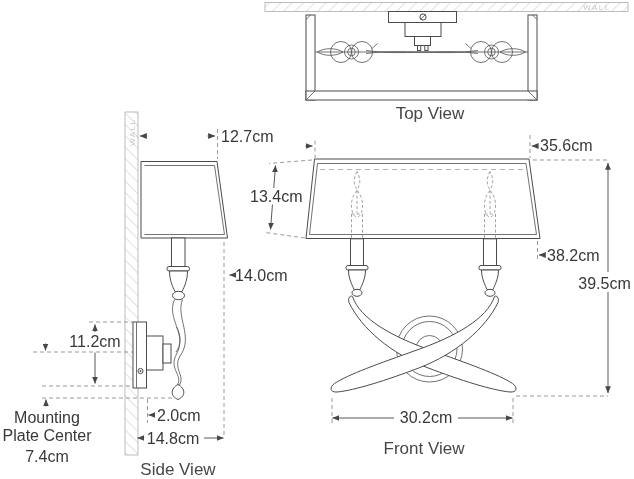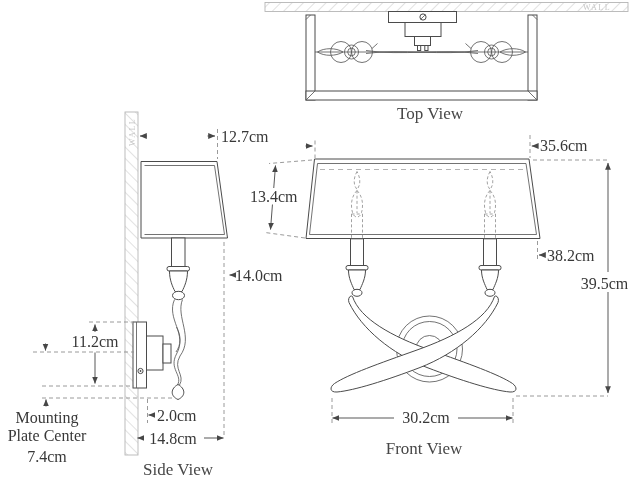--- a/index.html
+++ b/index.html
@@ -1,17 +1,17 @@
 <!DOCTYPE html>
 <html><head>
 <meta charset="utf-8">
 <style>
   html,body{margin:0;padding:0;background:#ffffff;}
   .canvas{position:relative;width:634px;height:479px;background:#fff;overflow:hidden;
-          font-family:Liberation Serif, serif;}
+          font-family:Liberation Sans, sans-serif;}
   svg{display:block;}
   .ln{fill:#ffffff;stroke:#4b4b4b;stroke-width:1;}
   .lnn{fill:none;stroke:#4b4b4b;stroke-width:1;}
   .lnt{fill:none;stroke:#5a5a5a;stroke-width:.85;}
   .dash{stroke:#8f8f8f;stroke-width:.9;stroke-dasharray:4 3;fill:none;}
   .dashlt{stroke:#ababab;stroke-width:.9;stroke-dasharray:5 4;fill:none;}
   .cnd{fill:none;stroke:#979797;stroke-width:.9;stroke-dasharray:3 2.2;}
   .dimln{stroke:#4f4f4f;stroke-width:.95;fill:none;}
   .whitebg{fill:#ffffff;stroke:none;}
   .dim-text{font-size:16px;fill:#383838;}

